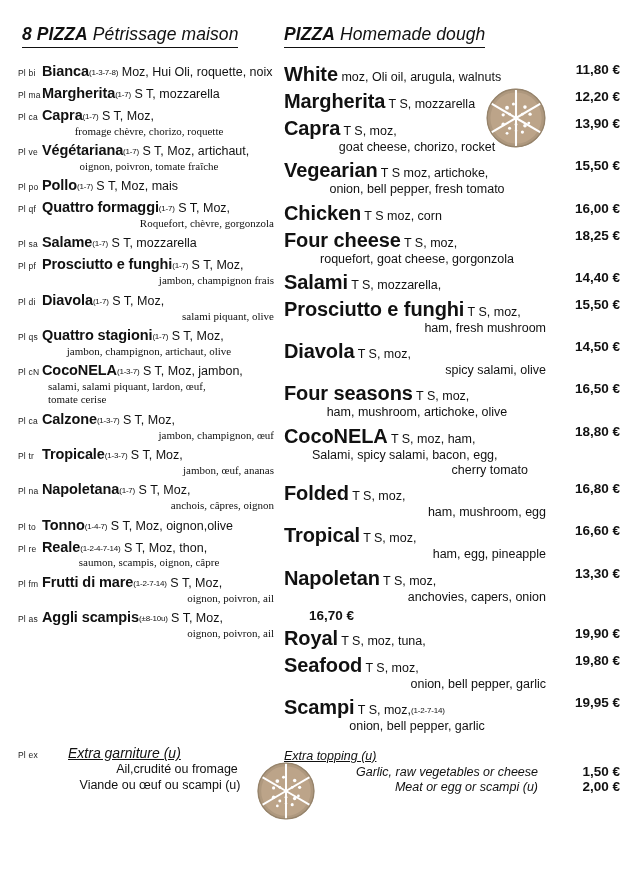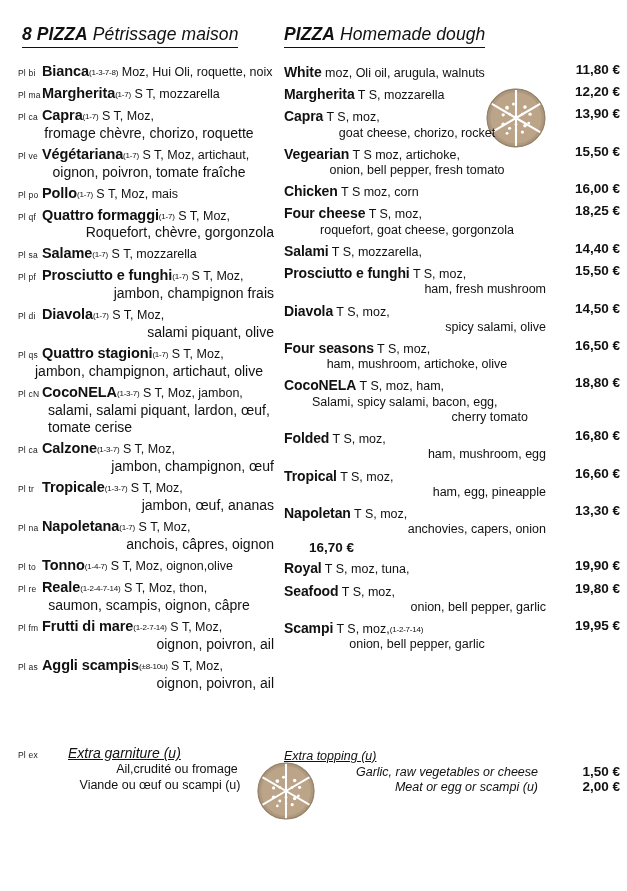--- a/index.html
+++ b/index.html
@@ -83,43 +83,44 @@
     font-size: 8px;
     vertical-align: 1px;
     letter-spacing: -0.2px;
     font-weight: normal;
   }
   .l-base {
     font-size: 12.5px;
     font-weight: normal;
   }
   .l-line2 {
-    font-size: 14px;
+    font-size: 11px;
     line-height: 1.22;
     white-space: nowrap;
+    font-family: Liberation Serif, serif;
   }
   .l-line2.c   { text-align: center; }
   .l-line2.r   { text-align: right; padding-right: 6px; }
   .l-line2.l   { text-align: left; padding-left: 30px; }
 
   
   .r-item {
     position: relative;
     margin-bottom: 3px;
   }
   .r-row {
     display: flex;
     align-items: flex-start;
     justify-content: space-between;
   }
   .r-textwrap { flex: 1 1 auto; min-width: 0; }
   .r-line1 { white-space: nowrap; line-height: 1.2; }
   .r-name {
     font-weight: bold;
-    font-size: 14px;
+    font-size: 20px;
     letter-spacing: -0.1px;
   }
   .r-base { font-size: 12.5px; font-weight: normal; }
   .r-line2 {
     font-size: 12.5px;
     line-height: 1.22;
     white-space: nowrap;
   }
   .r-line2.c   { text-align: center; }
   .r-line2.r   { text-align: right; padding-right: 4px; }

